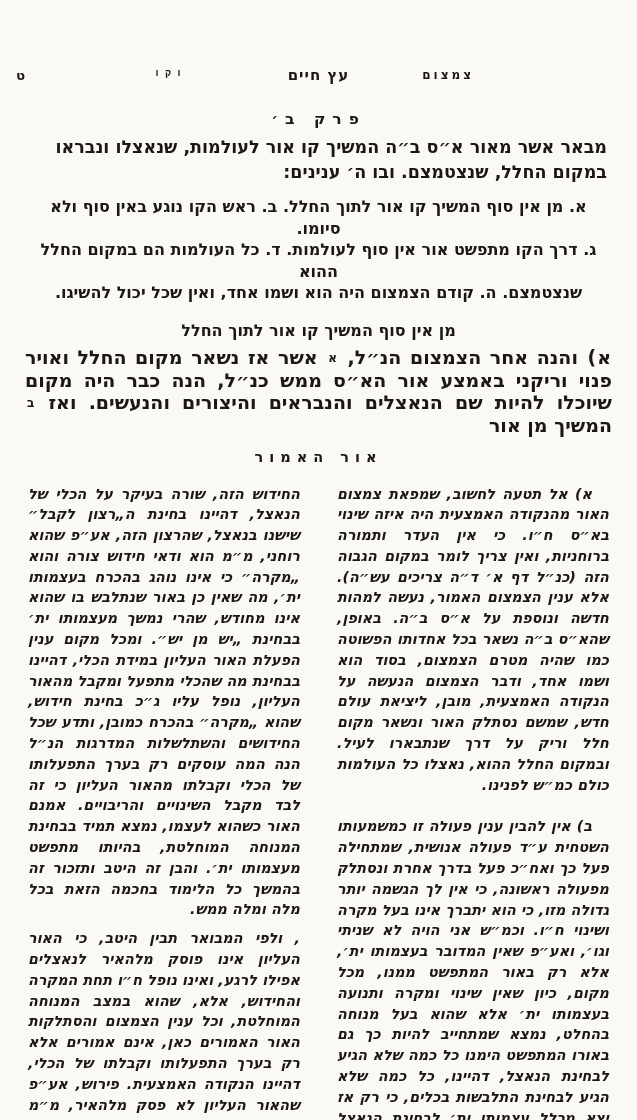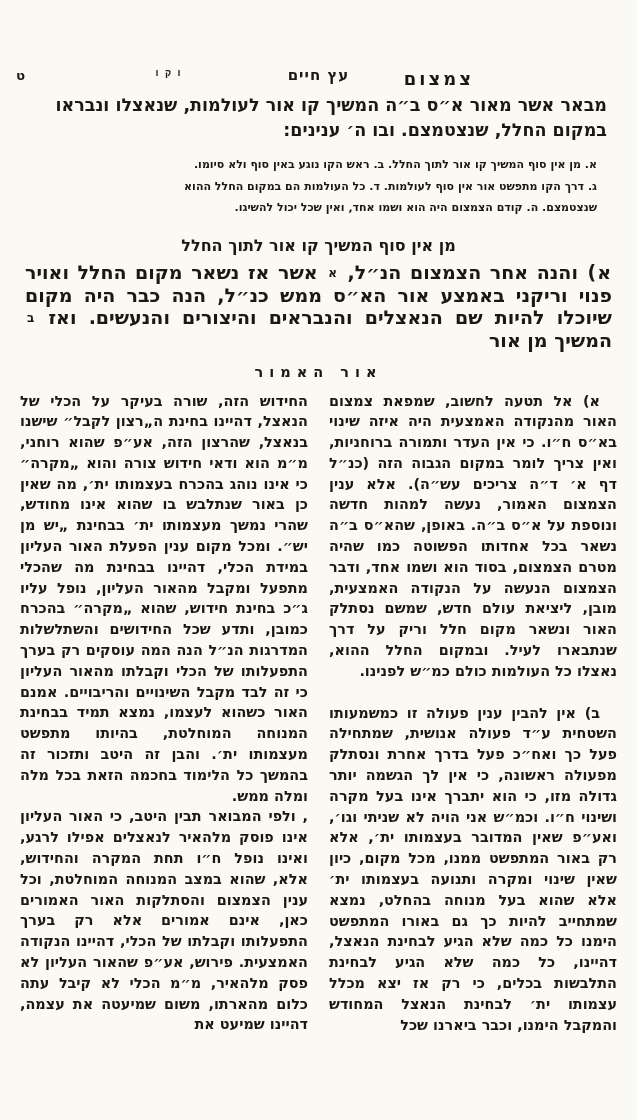--- a/index.html
+++ b/index.html
@@ -20,40 +20,41 @@
   .running-header {
     position: relative;
     height: 20px;
     margin-top: 66px;
     font-size: 13.5px;
     font-weight: 700;
   }
   .rh-pagenum   { position: absolute; left: 16px;  top: 1px; }
   .rh-kav       { position: absolute; left: 154px; top: 2px; letter-spacing: 5px; font-size: 10px; font-family: Liberation Mono, monospace; }
   .rh-title     { position: absolute; left: 50%; transform: translateX(-50%); top: 0; font-size: 15px; letter-spacing: 1px; white-space: nowrap; }
-  .rh-tzimtzum  { position: absolute; right: 163px; top: 2px; letter-spacing: 3px; font-size: 18px; }
+  .rh-tzimtzum  { position: absolute; right: 163px; top: 2px; letter-spacing: 3px; font-size: 12px; }
 
   .chapter-title {
     margin-top: 24px;
     text-align: center;
     font-size: 15.5px;
     font-weight: 700;
     letter-spacing: 7px;
   }
   .chapter-summary {
     margin: 7px 30px 0;
     text-align: right;
     font-size: 17.5px;
     font-weight: 700;
     line-height: 25px;
     white-space: pre-line;
   }
   .chapter-topics {
     margin: 11px 40px 0;
-    font-size: 11px;
+    text-align: center;
+    font-size: 16px;
     font-weight: 700;
     line-height: 21.5px;
     white-space: pre-line;
   }
   .section-subheading {
     margin-top: 17px;
     text-align: center;
     font-size: 16px;
     font-weight: 700;
   }
@@ -82,36 +83,37 @@
     gap: 21px;
     margin: 11px 20px 0;
   }
   .col {
     flex: 1 1 0;
     font-size: 14.4px;
     font-weight: 700;
     line-height: 20.8px;
     text-align: justify;
   }
-  .col p { margin: 0; }
+  .col p { margin: 8px; font-style: italic; }
   .col p.indent { text-indent: 17px; }
   .col p.gap-above { margin-top: 21px; }
 </style>
 </head>
 <body>
 
 <div class="page">
 
   <div class="running-header">
     <span class="rh-pagenum">ט</span>
     <span class="rh-kav">וקו</span>
     <span class="rh-title">עץ חיים</span>
     <span class="rh-tzimtzum">צמצום</span>
   </div>
 
+  <div class="chapter-title">פרק ב׳</div>
 
   <div class="chapter-summary">מבאר אשר מאור א״ס ב״ה המשיך קו אור לעולמות, שנאצלו ונבראו
 במקום החלל, שנצטמצם. ובו ה׳ ענינים:</div>
 
   <div class="chapter-topics">א. מן אין סוף המשיך קו אור לתוך החלל. ב. ראש הקו נוגע באין סוף ולא סיומו.
 ג. דרך הקו מתפשט אור אין סוף לעולמות. ד. כל העולמות הם במקום החלל ההוא
 שנצטמצם. ה. קודם הצמצום היה הוא ושמו אחד, ואין שכל יכול להשיגו.</div>
 
   <div class="section-subheading">מן אין סוף המשיך קו אור לתוך החלל</div>
 

